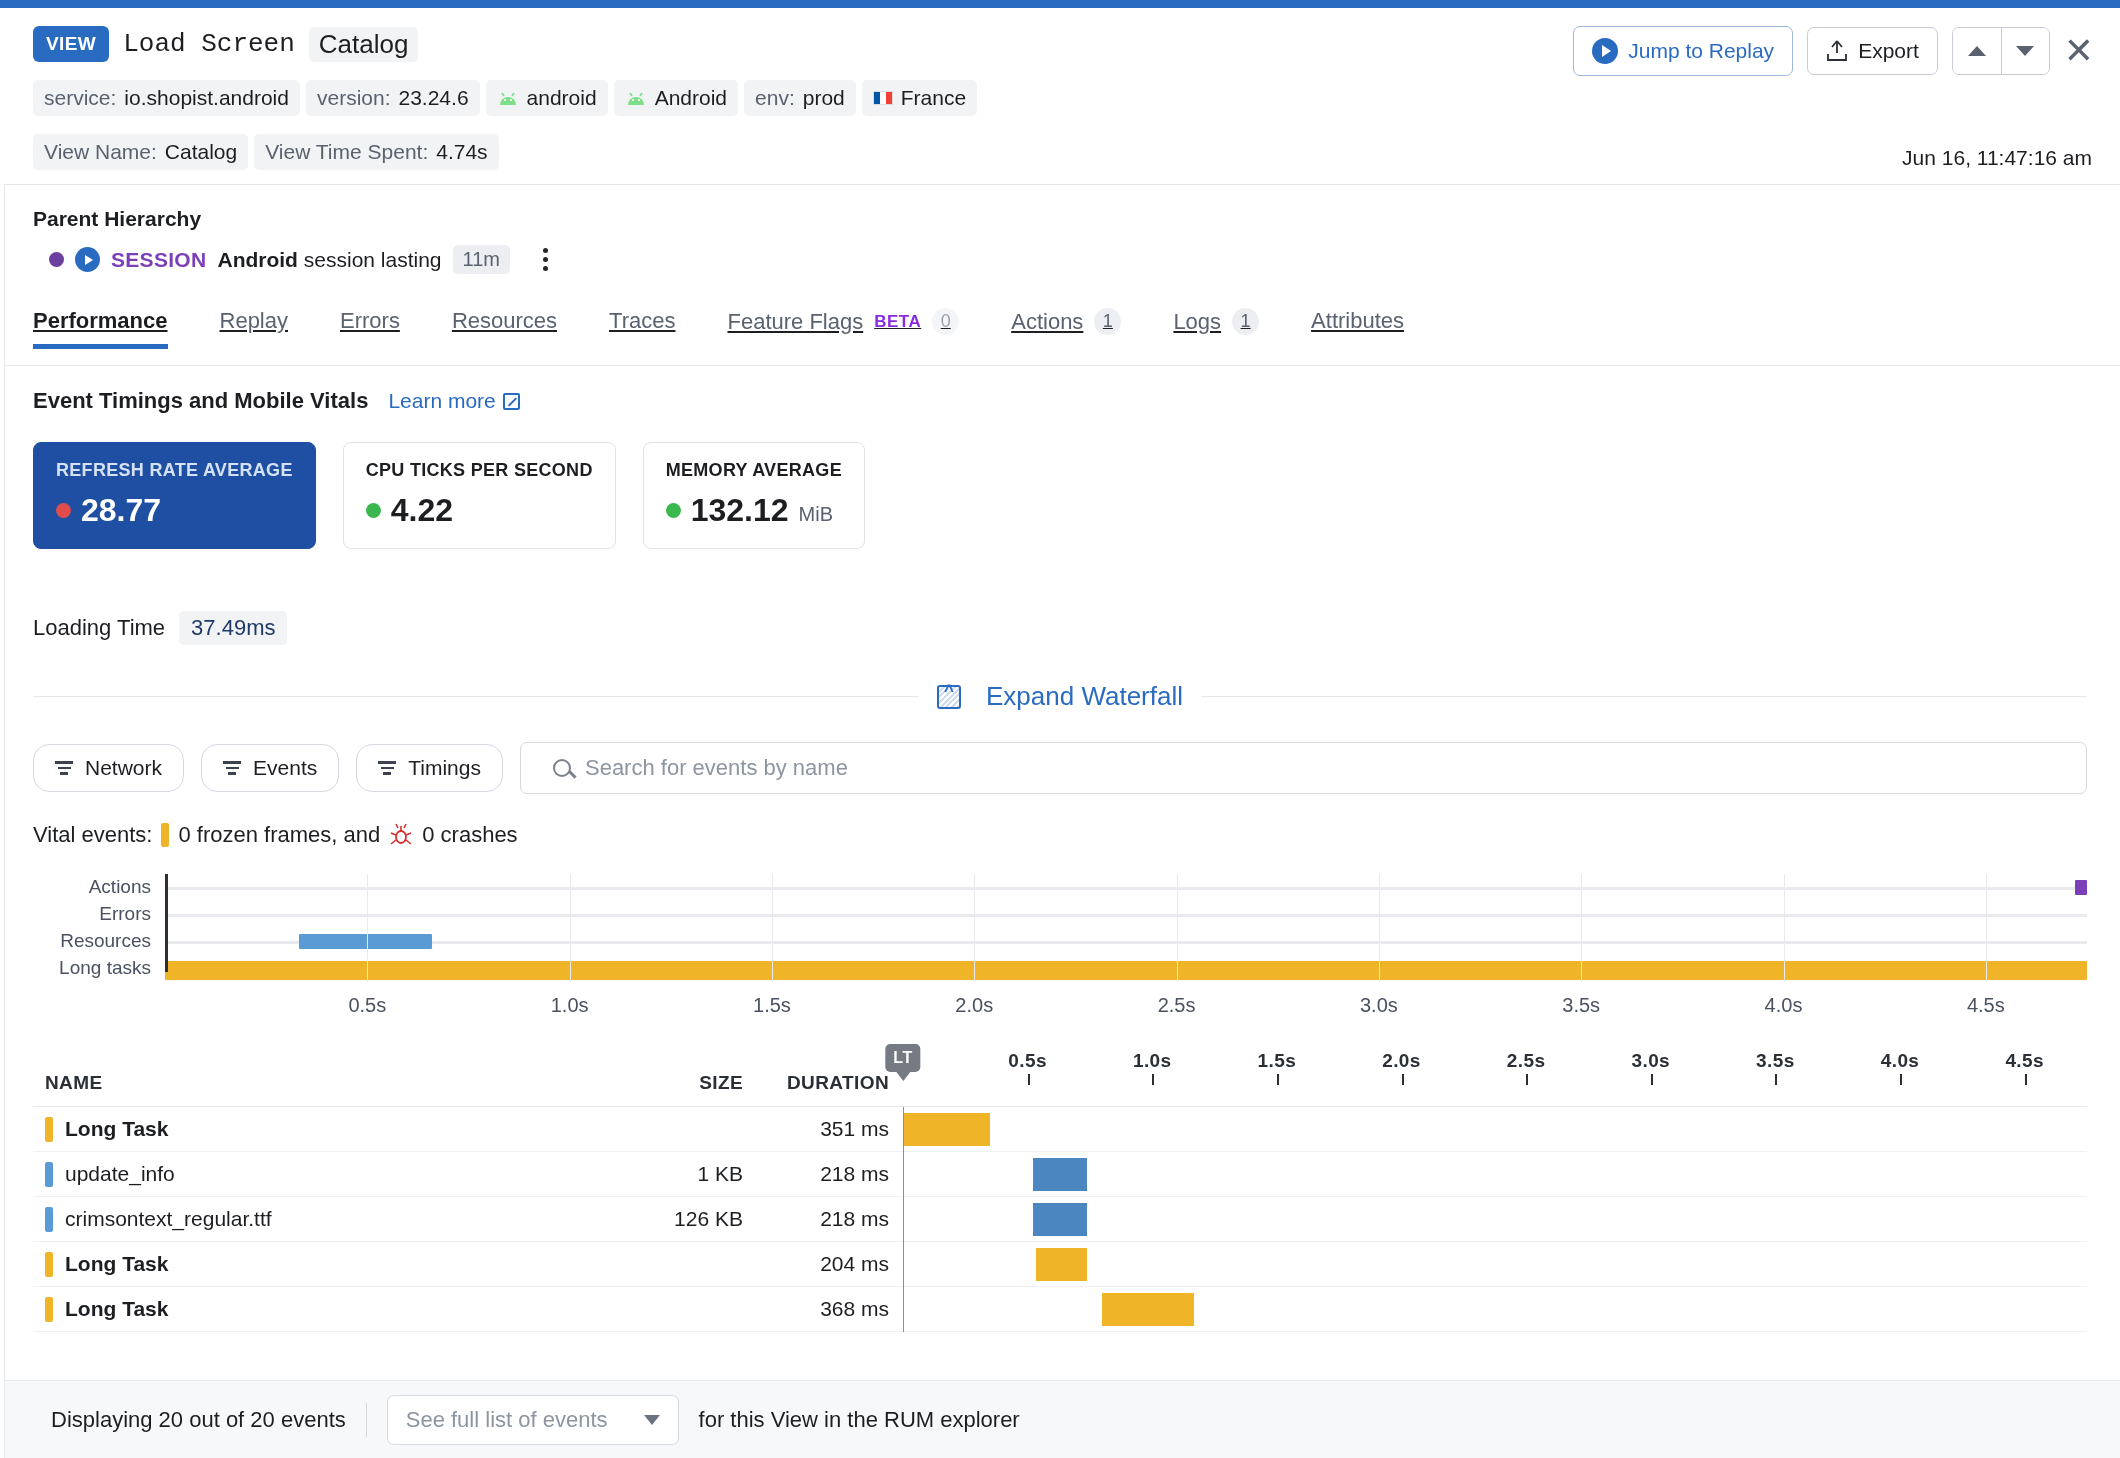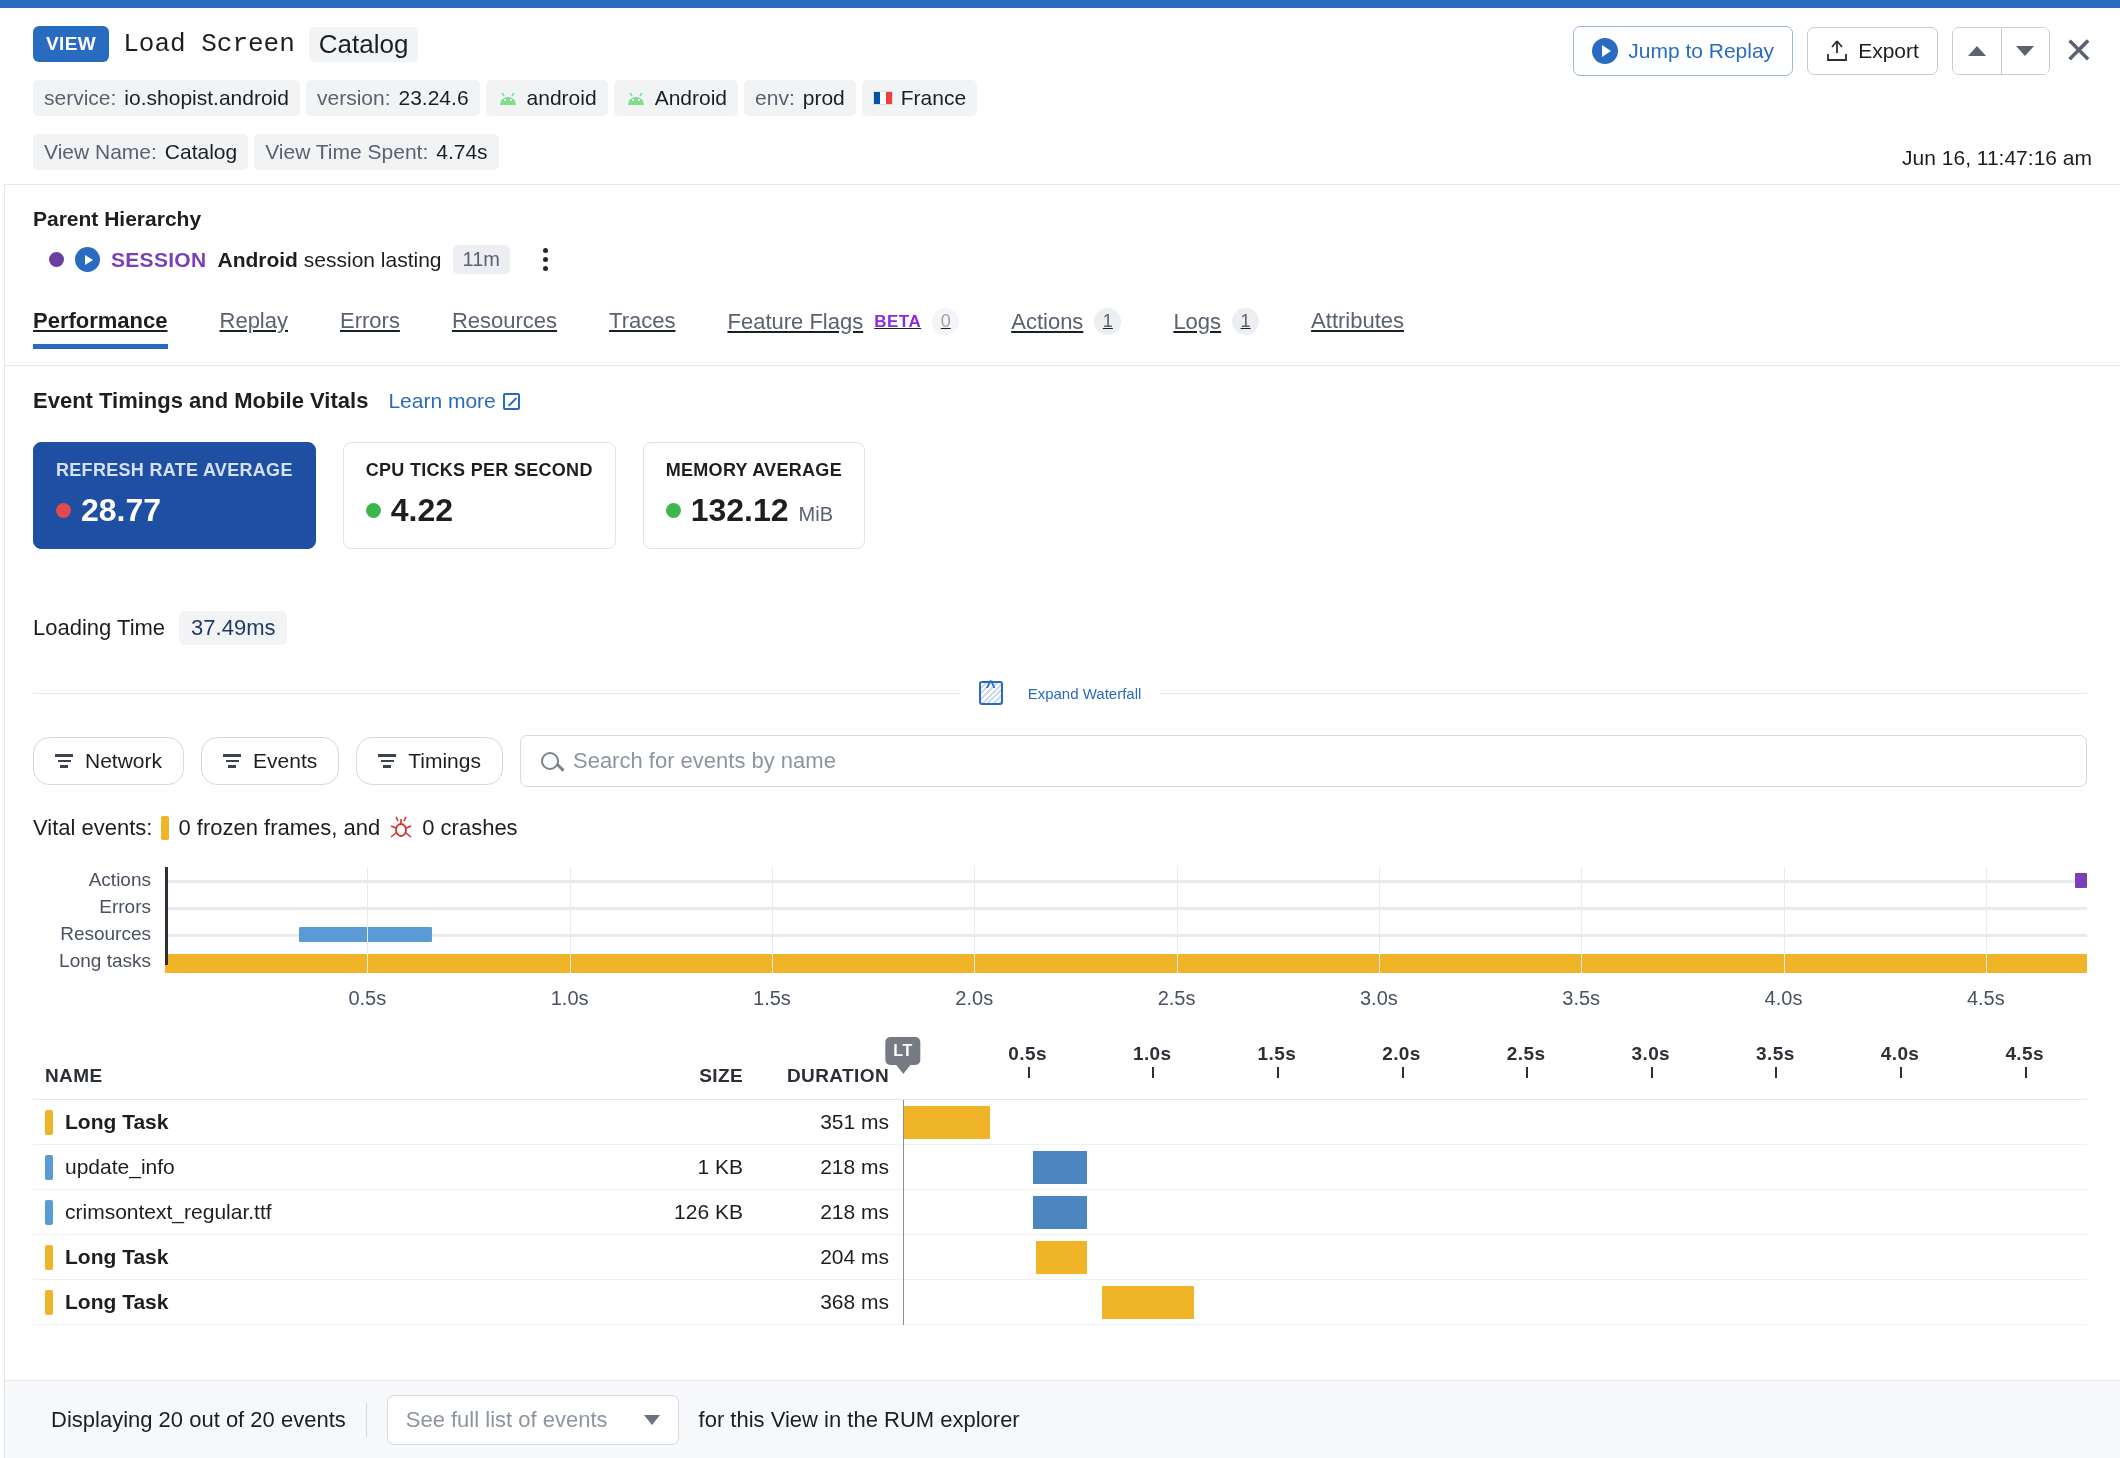--- a/index.html
+++ b/index.html
@@ -95,33 +95,33 @@
   .card.sel .card-num { color: #fff; }
   .card-unit { font-size: 20px; color: #5a6270; }
 
   .loading-row { display: flex; align-items: center; gap: 14px; margin-top: 62px; }
   .loading-lbl { font-size: 22px; color: #1c1e21; }
   .loading-val { background: #f2f3f5; color: #1f3a68; font-size: 22px; padding: 4px 12px; border-radius: 5px; }
 
   
   .expand-wrap { display: flex; align-items: center; gap: 18px; padding: 0 33px; margin-top: 36px; }
   .exp-line { flex: 1; height: 1px; background: #e4e7eb; }
-  .exp-btn { display: inline-flex; align-items: center; gap: 25px; color: #2a6bc2; font-size: 15px; cursor: pointer; }
+  .exp-btn { display: inline-flex; align-items: center; gap: 25px; color: #2a6bc2; font-size: 26px; cursor: pointer; }
   .exp-ico { width: 24px; height: 24px; border: 2px solid #2a6bc2; border-radius: 3px; position: relative; background: repeating-linear-gradient(-45deg,#cfdcef 0 2px,#fff 2px 4px); }
   .exp-ico::after { content: "^"; position: absolute; left: 0; right: 0; top: -6px; text-align: center; font-size: 17px; color: #2a6bc2; font-weight: bold; }
 
   
   .filters { display: flex; align-items: center; gap: 17px; padding: 0 33px; margin-top: 30px; }
   .fbtn { display: inline-flex; align-items: center; gap: 12px; border: 1px solid #d5d9e0; border-radius: 16px; padding: 11px 21px; font-size: 21px; cursor: pointer; background: #fff; }
   .funnel { display: inline-flex; flex-direction: column; gap: 3px; align-items: center; }
   .funnel i { display: block; background: #3c434f; height: 2.5px; }
   .funnel i:nth-child(1) { width: 18px; }
   .funnel i:nth-child(2) { width: 13px; }
   .funnel i:nth-child(3) { width: 8px; }
-  .search-box { flex: 1; display: flex; align-items: center; gap: 14px; border: 1px solid #d5d9e0; border-radius: 7px; padding: 12px 20px; background: #fff; }
+  .search-box { flex: 1; display: flex; align-items: center; gap: 14px; border: 1px solid #d5d9e0; border-radius: 7px; padding: 12px 32px; background: #fff; }
   .mag { width: 18px; height: 18px; border: 2.5px solid #7b828e; border-radius: 50%; position: relative; flex: none; }
   .mag::after { content: ""; position: absolute; width: 9px; height: 2.5px; background: #7b828e; transform: rotate(45deg); right: -8px; bottom: 0px; }
   .search-box input { border: none; outline: none; font-size: 22px; font-family: inherit; width: 100%; color: #1c1e21; background: transparent; }
   .search-box input::placeholder { color: #8d95a1; }
 
   .vital-events { padding: 0 33px; margin-top: 28px; font-size: 22px; display: flex; align-items: center; gap: 9px; }
   .ve-lbl { color: #1c1e21; }
   .bar-yellow-sm { width: 8px; height: 24px; background: #f0b429; border-radius: 2px; display: inline-block; }
 
   

